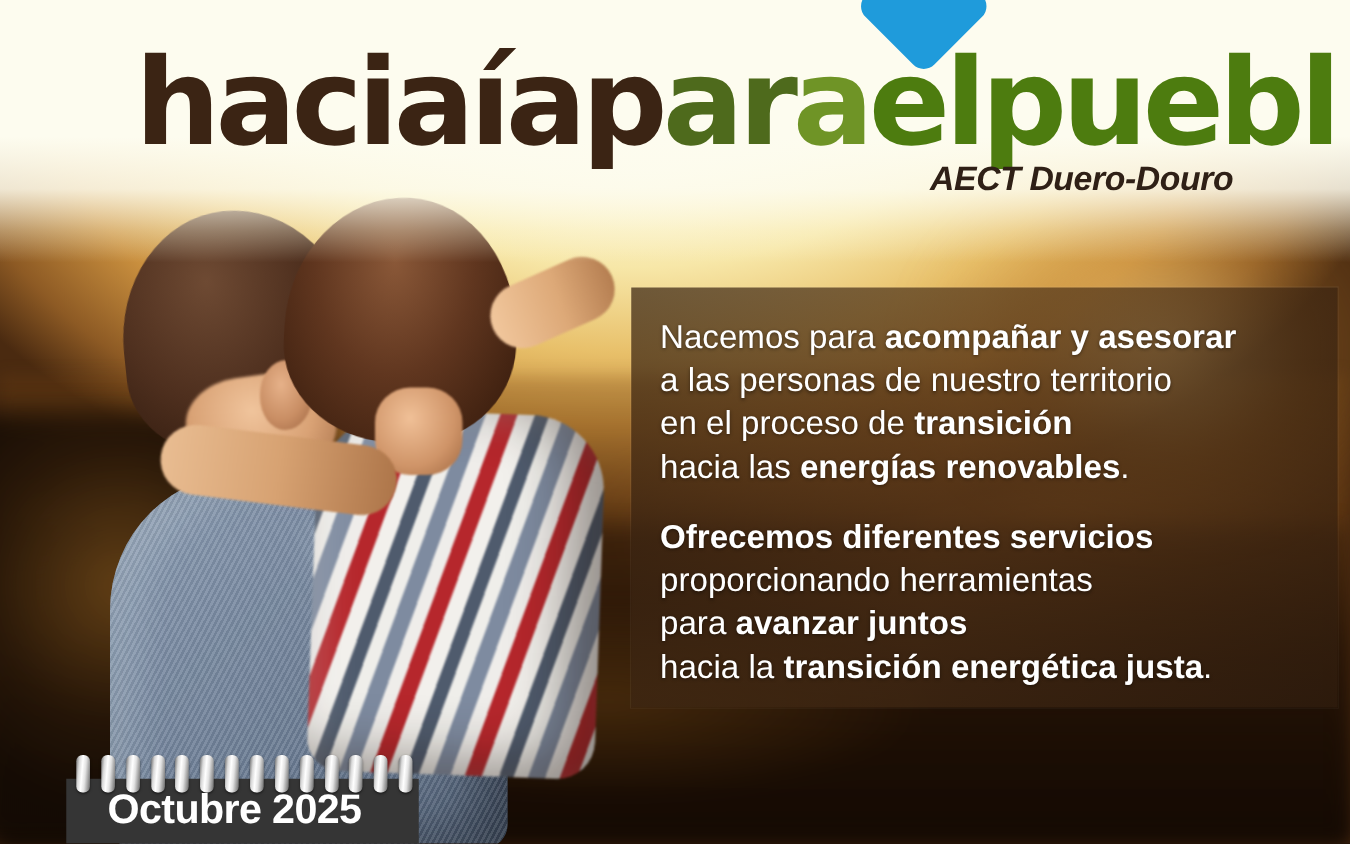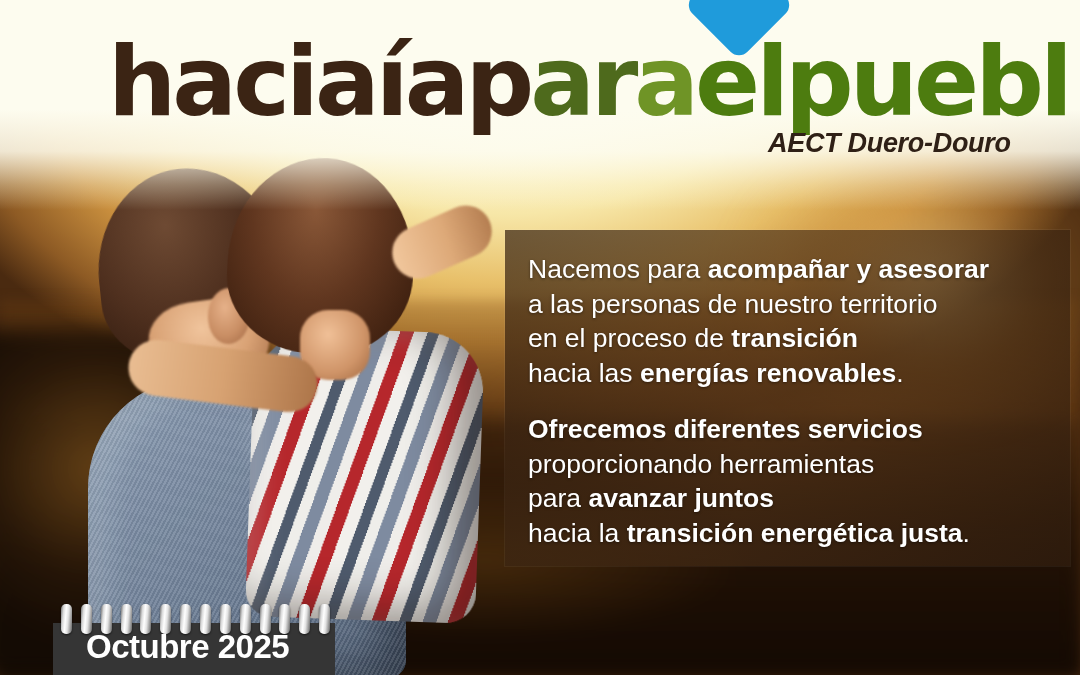--- a/index.html
+++ b/index.html
@@ -149,21 +149,21 @@
     letter-spacing:-4px;white-space:nowrap;
     font-family:"DejaVu Sans", sans-serif;
   }
   .logo span{display:inline-block;}
   .l-brown{color:#3b2414;}
   .l-olive{color:#4e6a1c;}
   .l-mid{color:#6f9426;}
   .l-green{color:#4d7c0f;}
 
   .subbrand{
-    position:absolute;left:768px;top:128px;
+    position:absolute;left:744px;top:128px;
     font-size:27px;font-style:italic;font-weight:600;
     color:#2f2016;letter-spacing:-.3px;
     font-family:"Liberation Sans", sans-serif;
     text-align:center;
   }
 
   
   .textpanel{
     position:absolute;left:505px;top:230px;width:565px;height:336px;
     background:linear-gradient(100deg, rgba(58,36,18,.72) 0%, rgba(70,44,22,.66) 45%, rgba(52,32,16,.62) 100%);

